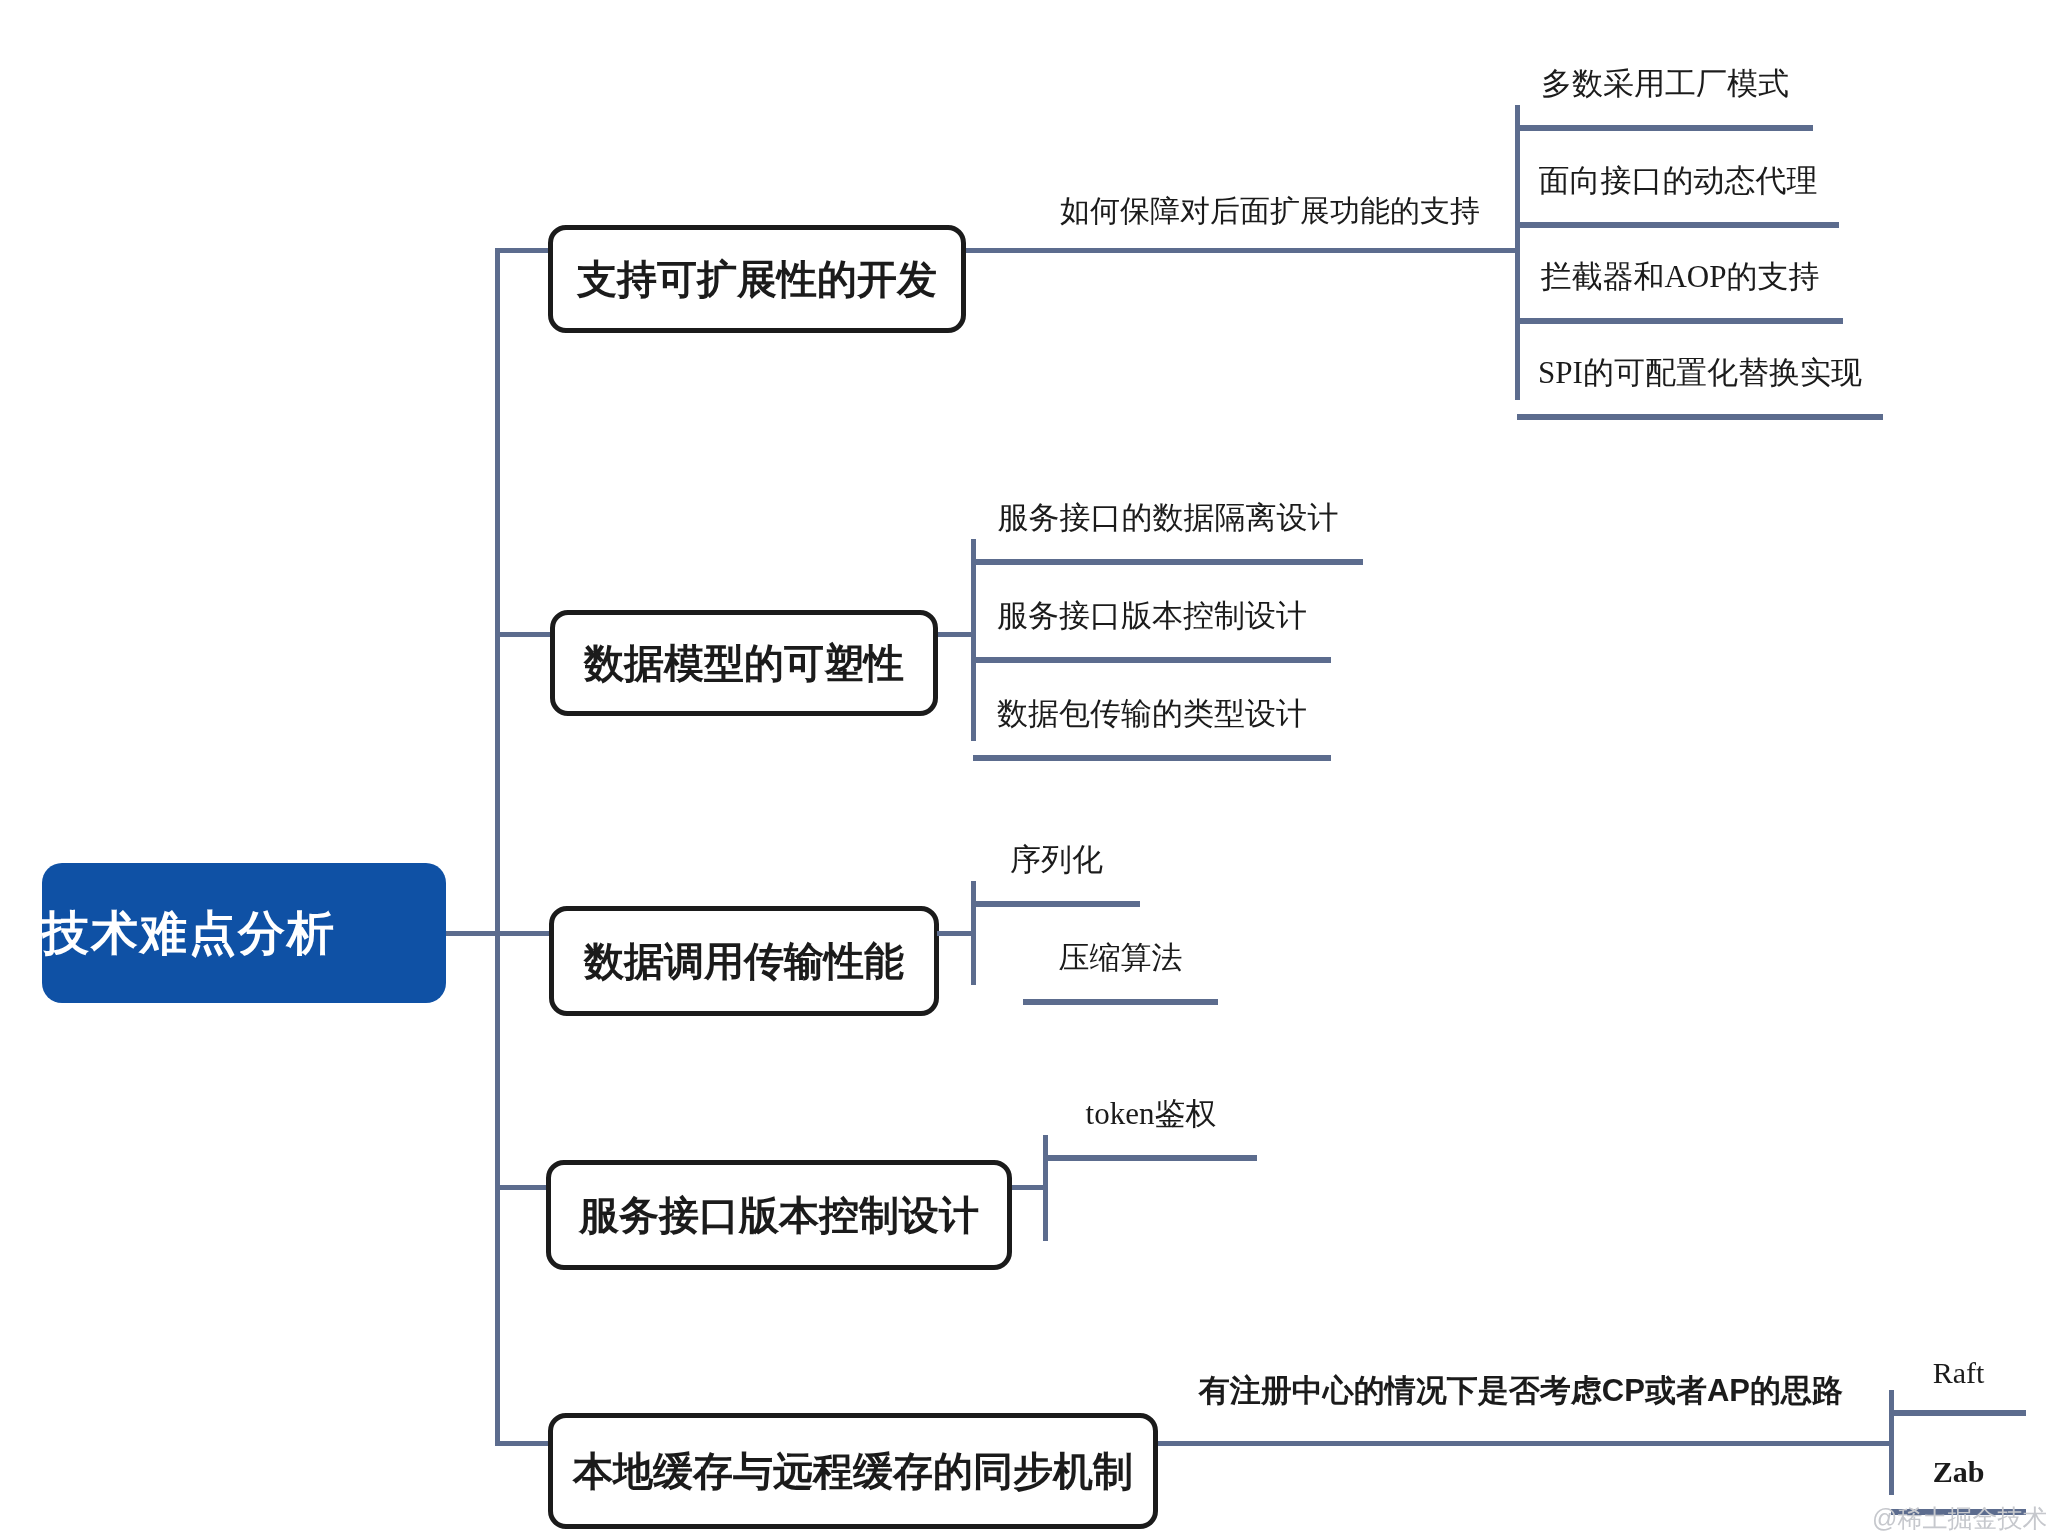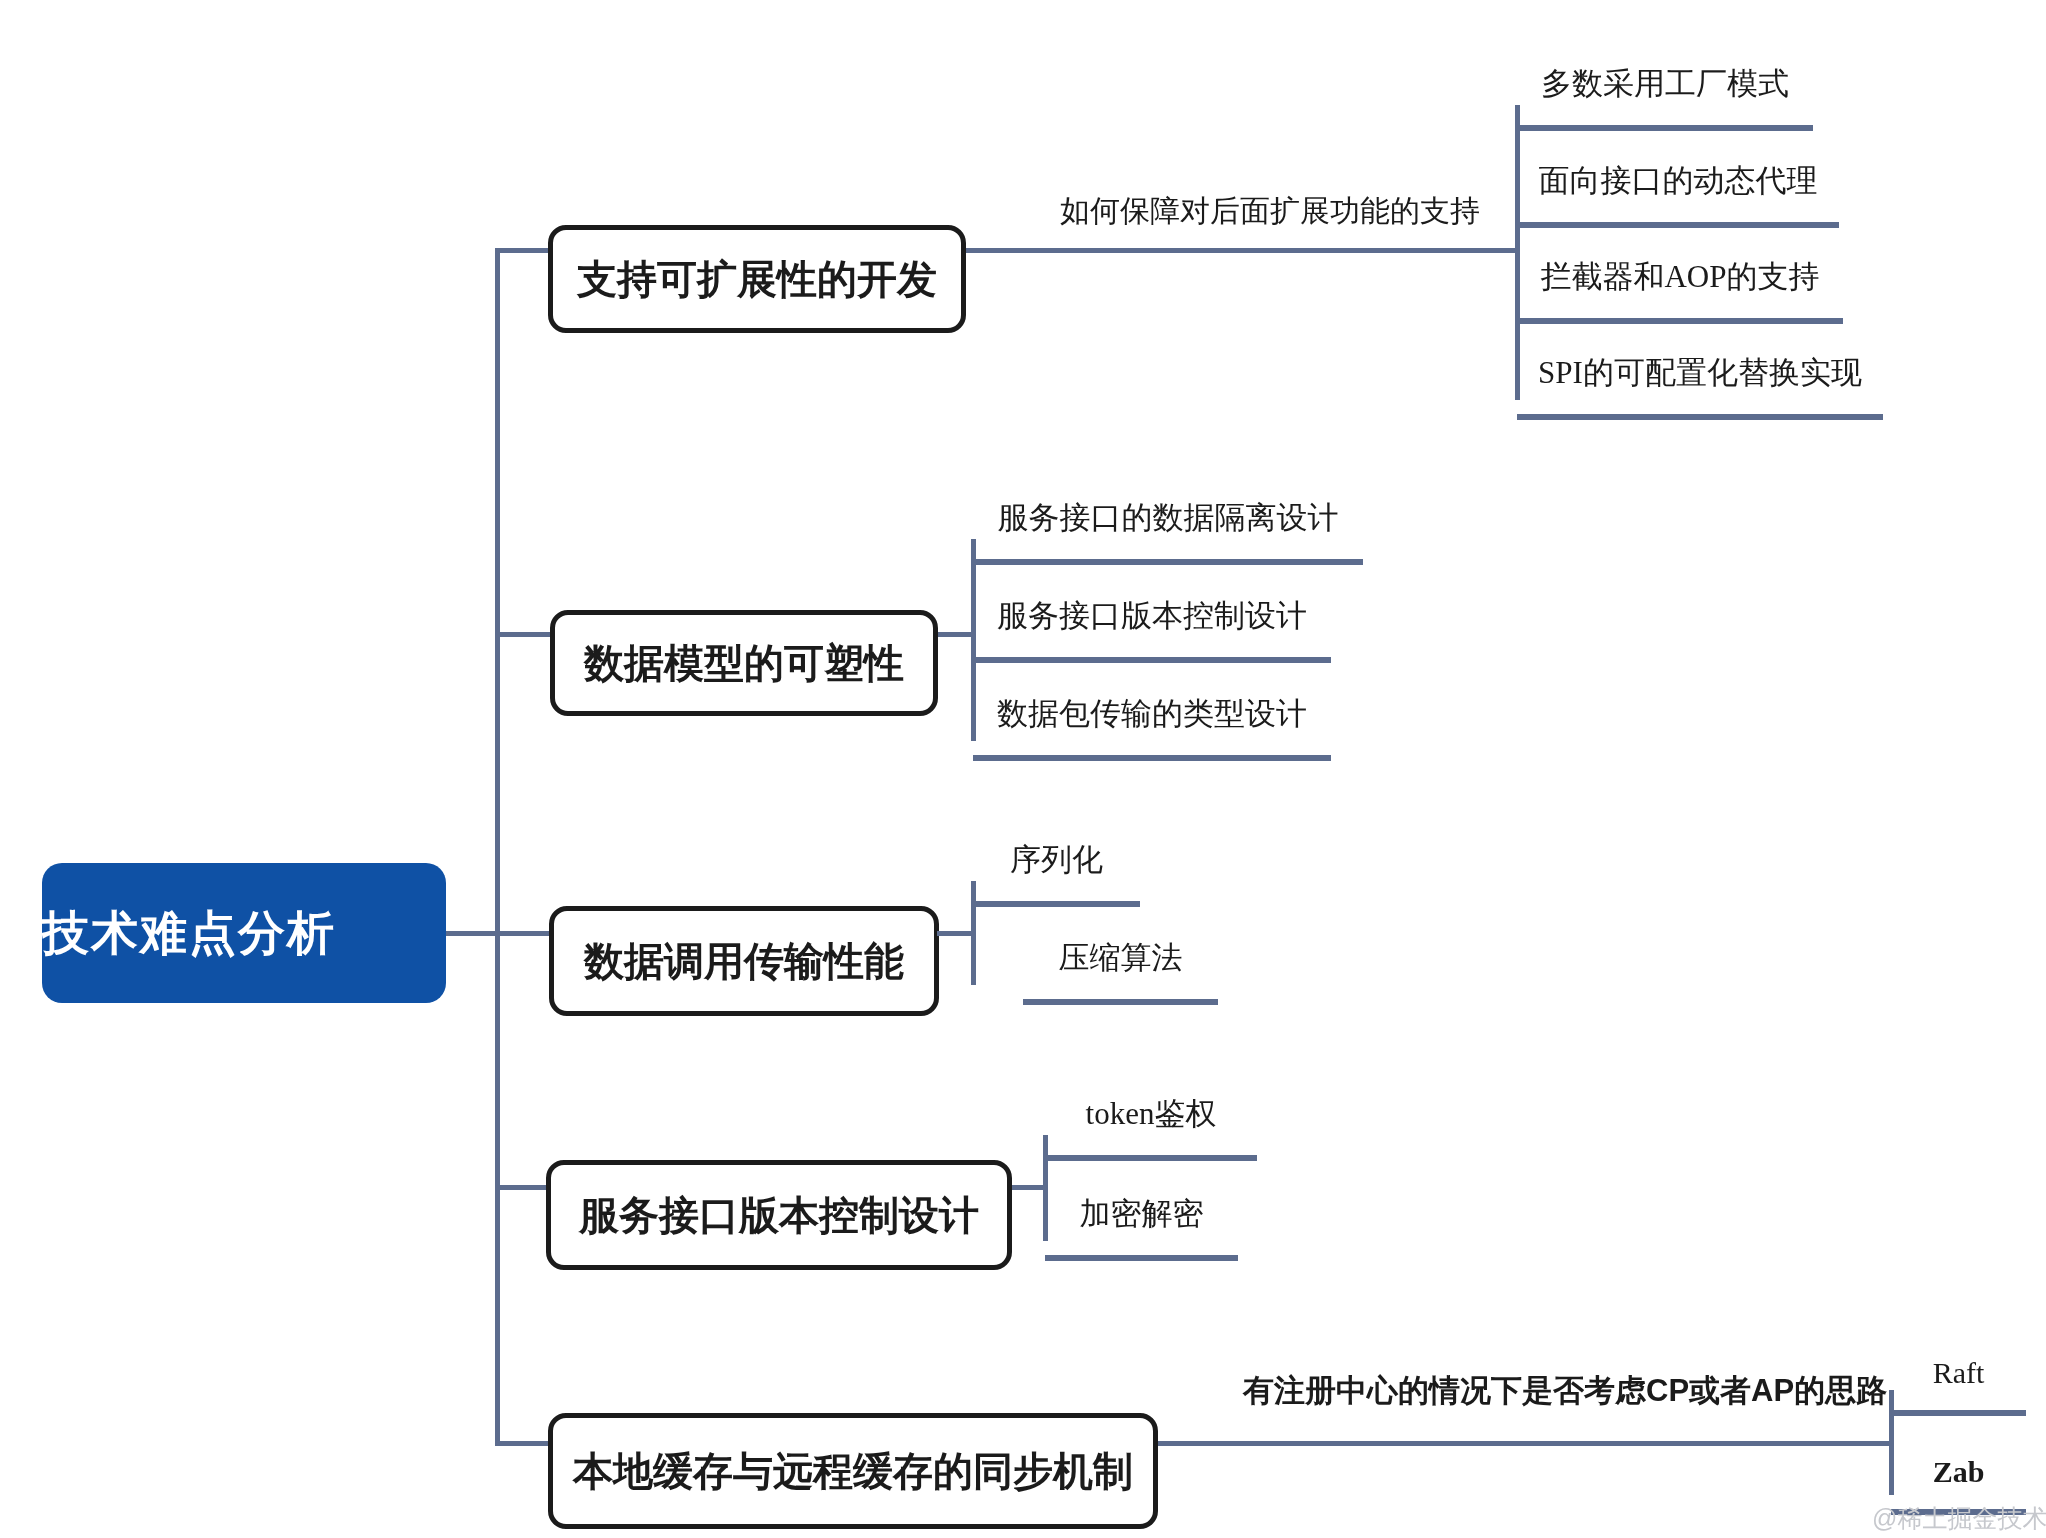--- a/index.html
+++ b/index.html
@@ -48,21 +48,21 @@
     position:absolute;height:72px;
     border-bottom:6px solid var(--line);
     display:flex;align-items:flex-end;justify-content:center;
     padding-bottom:20px;box-sizing:content-box;
     font-size:31px;white-space:nowrap;
   }
   .serif{font-family:"Liberation Serif","DejaVu Serif",serif;}
   .bold{font-weight:bold;}
   
   .edge-label{
-    position:absolute;display:flex;align-items:flex-end;justify-content:flex-start;
+    position:absolute;display:flex;align-items:flex-end;justify-content:flex-end;
     font-size:30px;white-space:nowrap;
   }
   .edge-label.bold{font-weight:bold;font-size:31px;}
   .watermark{
     position:absolute;left:1872px;top:1502px;
     color:var(--watermark);font-size:25px;white-space:nowrap;
   }
 </style>
 </head>
 <body>
@@ -129,23 +129,20 @@
     </div>
 
   <div class="branch b4">
     <span>服务接口版本控制设计</span>
   </div>
   <div class="hline" style="left:1012px;top:1185px;width:35px;"></div>
   <div class="vline" style="left:1043px;top:1135px;height:106px;"></div>
   <div class="leaf serif" style="left:1045px;top:1063px;width:212px;">
       <span>token鉴权</span>
     </div>
-  <div class="leaf" style="left:1045px;top:1163px;width:193px;">
-      <span>加密解密</span>
-    </div>
 
   <div class="branch b5">
     <span>本地缓存与远程缓存的同步机制</span>
   </div>
   <div class="hline" style="left:1158px;top:1441px;width:733px;"></div>
   <div class="edge-label bold" style="left:1243px;top:1372px;width:600px;height:40px;">
     <span>有注册中心的情况下是否考虑CP或者AP的思路</span>
   </div>
   <div class="vline" style="left:1889px;top:1390px;height:105px;"></div>
   <div class="leaf serif" style="left:1891px;top:1318px;width:135px;font-size:30px;">

